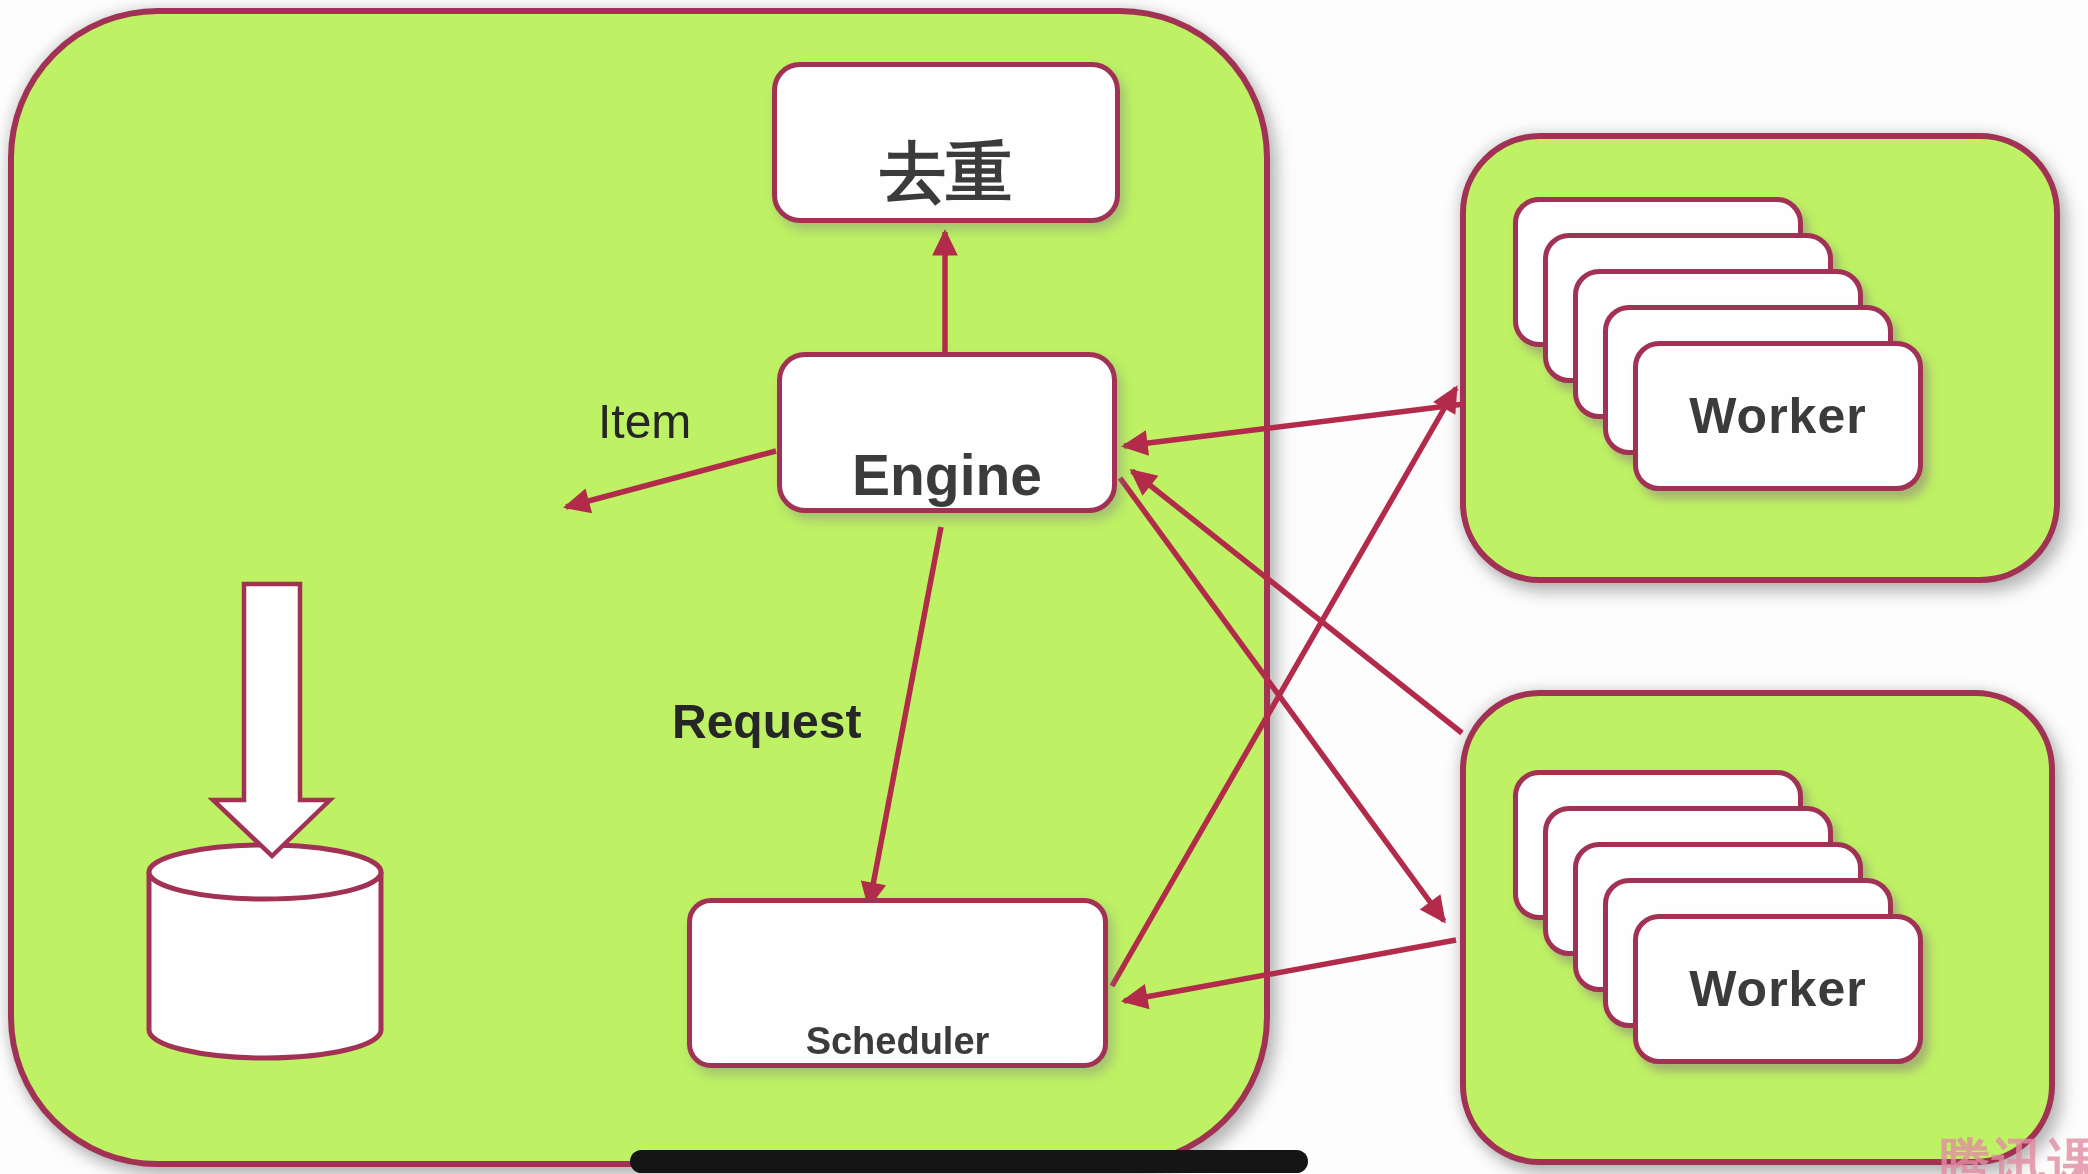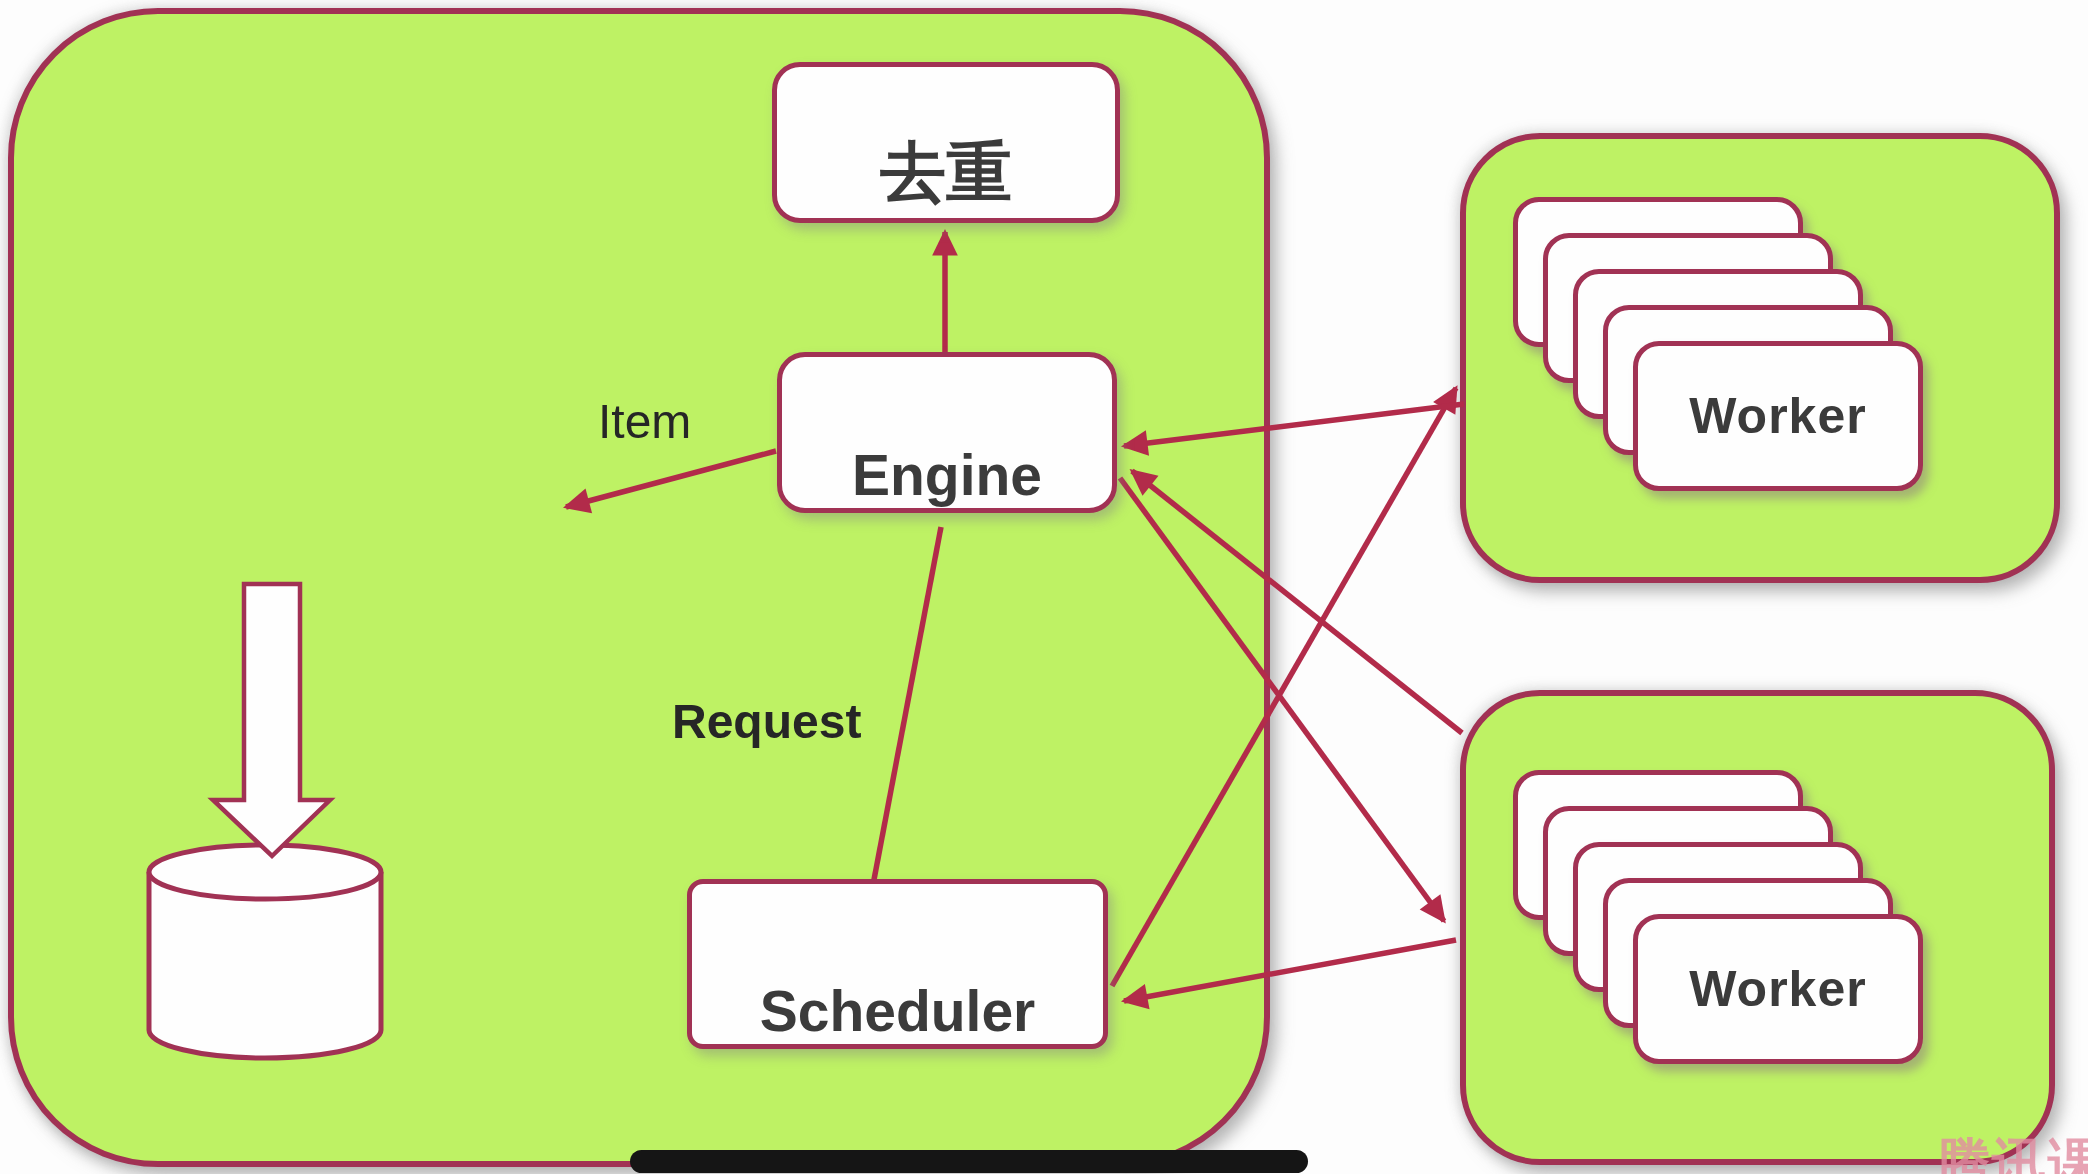--- a/index.html
+++ b/index.html
@@ -34,21 +34,21 @@
   
   .node{
     position:absolute;background:#fefefe;border:5px solid #a13254;border-radius:28px;
     display:flex;align-items:flex-end;justify-content:center;
     color:#3b3b3b;font-weight:bold;
     box-shadow:5px 7px 12px rgba(130,130,130,.45);
   }
   .node-dedup{left:772px;top:62px;width:338px;height:151px;font-size:66px;}
   .node-engine{left:777px;top:352px;width:330px;height:151px;font-size:57px;}
   .node-itemsaver{left:82px;top:433px;width:472px;height:155px;font-size:55px;}
-  .node-scheduler{left:687px;top:879px;width:411px;height:160px;font-size:57px;border-radius:16px;}
+  .node-scheduler{left:687px;top:898px;width:411px;height:160px;font-size:38px;border-radius:24px;}
 
   
   .edge-label{
     position:absolute;color:#262626;font-size:48px;font-weight:normal;
   }
   .label-item{left:598px;top:394px;}
   .label-request{left:672px;top:694px;font-weight:bold;}
 
   
   #connectors{position:absolute;left:0;top:0;pointer-events:none;}

